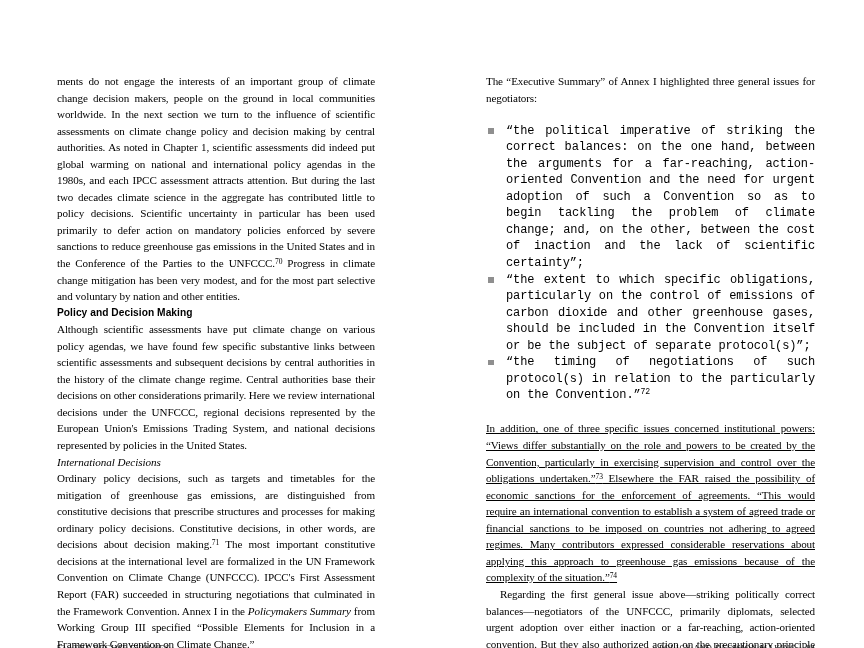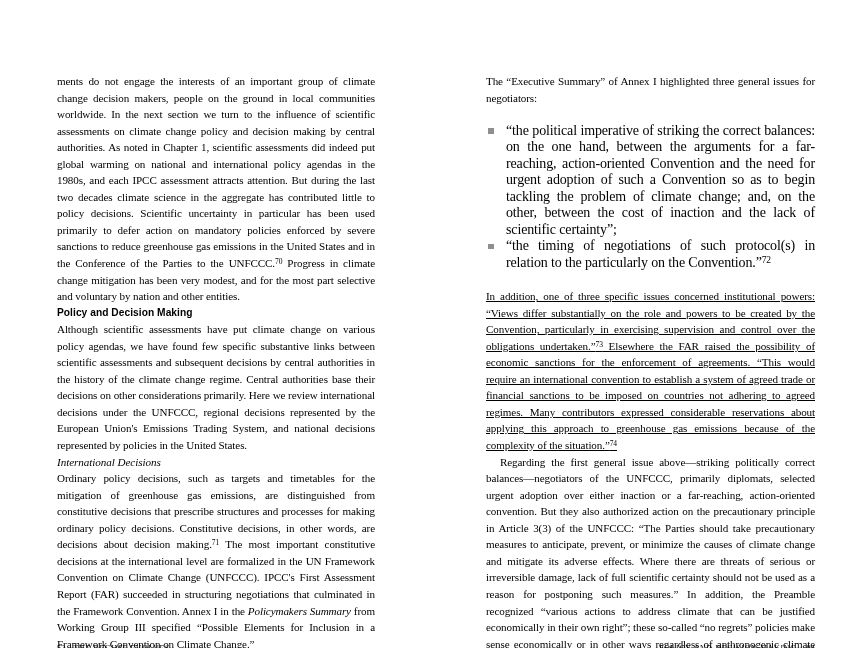--- a/index.html
+++ b/index.html
@@ -79,24 +79,25 @@
   .gap-after-sub  { margin-top: 16.55px; }
 
   ul.bullets {
     list-style: none;
     margin: 16.55px 0 0 0;
     padding: 0;
   }
   ul.bullets li {
     position: relative;
     padding-left: 20px;
-    font-size: 14px;
+    font-size: 12px;
     line-height: 16.55px;
     text-align: justify;
     letter-spacing: -0.01em;
+    font-family: Liberation Mono, monospace;
   }
   ul.bullets li .sq {
     position: absolute;
     left: 2px;
     top: 5.5px;
     width: 5.5px;
     height: 5.5px;
     background: #8f8f8f;
     display: block;
   }
@@ -151,21 +152,21 @@
     </div>
   </div>
 
   <div class="page page-right">
     <div class="textcol">
 
       <p class="body">The “Executive Summary” of Annex I highlighted three general issues for negotiators:</p>
 
       <ul class="bullets">
         <li><span class="sq"></span><span>“the political imperative of striking the correct balances: on the one hand, between the arguments for a far-reaching, action-oriented Convention and the need for urgent adoption of such a Convention so as to begin tackling the problem of climate change; and, on the other, between the cost of inaction and the lack of scientific certainty”;</span><sup></sup></li>
-        <li><span class="sq"></span><sup></sup></li>
+        <li><span class="sq"></span><span>“the extent to which specific obligations, particularly on the control of emissions of carbon dioxide and other greenhouse gases, should be included in the Convention itself or be the subject of separate protocol(s)”;</span><sup></sup></li>
         <li><span class="sq"></span><span>“the timing of negotiations of such protocol(s) in relation to the particularly on the Convention.”</span><sup>72</sup></li>
       </ul>
 
       <p class="body space-before-lg"><span>In addition, one of three specific issues concerned institutional powers: “Views differ substantially on the role and powers to be created by the Convention, particularly in exercising supervision and control over the obligations undertaken.”</span><sup>73</sup><span> Elsewhere the FAR raised the possibility of economic sanctions for the enforcement of agreements. “This would require an international convention to establish a system of agreed trade or financial sanctions to be imposed on countries not adhering to agreed regimes. Many contributors expressed considerable reservations about applying this approach to greenhouse gas emissions because of the complexity of the situation.”</span><sup>74</sup></p>
 
       <p class="body indent">Regarding the first general issue above—striking politically correct balances—negotiators of the UNFCCC, primarily diplomats, selected urgent adoption over either inaction or a far-reaching, action-oriented convention. But they also authorized action on the precautionary principle in Article 3(3) of the UNFCCC: “The Parties should take precautionary measures to anticipate, prevent, or minimize the causes of climate change and mitigate its adverse effects. Where there are threats of serious or irreversible damage, lack of full scientific certainty should not be used as a reason for postponing such measures.” In addition, the Preamble recognized “various actions to address climate that can be justified economically in their own right”; these so-called “no regrets” policies make sense economically or in other ways regardless of anthropogenic climate change. Regarding the second and third general issues, negotiators included Article 4(2), the nonbinding provision to reduce greenhouse gas emissions to 1990 levels by 2000 in industrialized (Annex I) countries, and the Conference of the Parties subsequently negotiated the separate Kyoto Protocol at the end of 1997. (Both policies</p>
 
     </div>
 
     <div class="footer footer-right">

